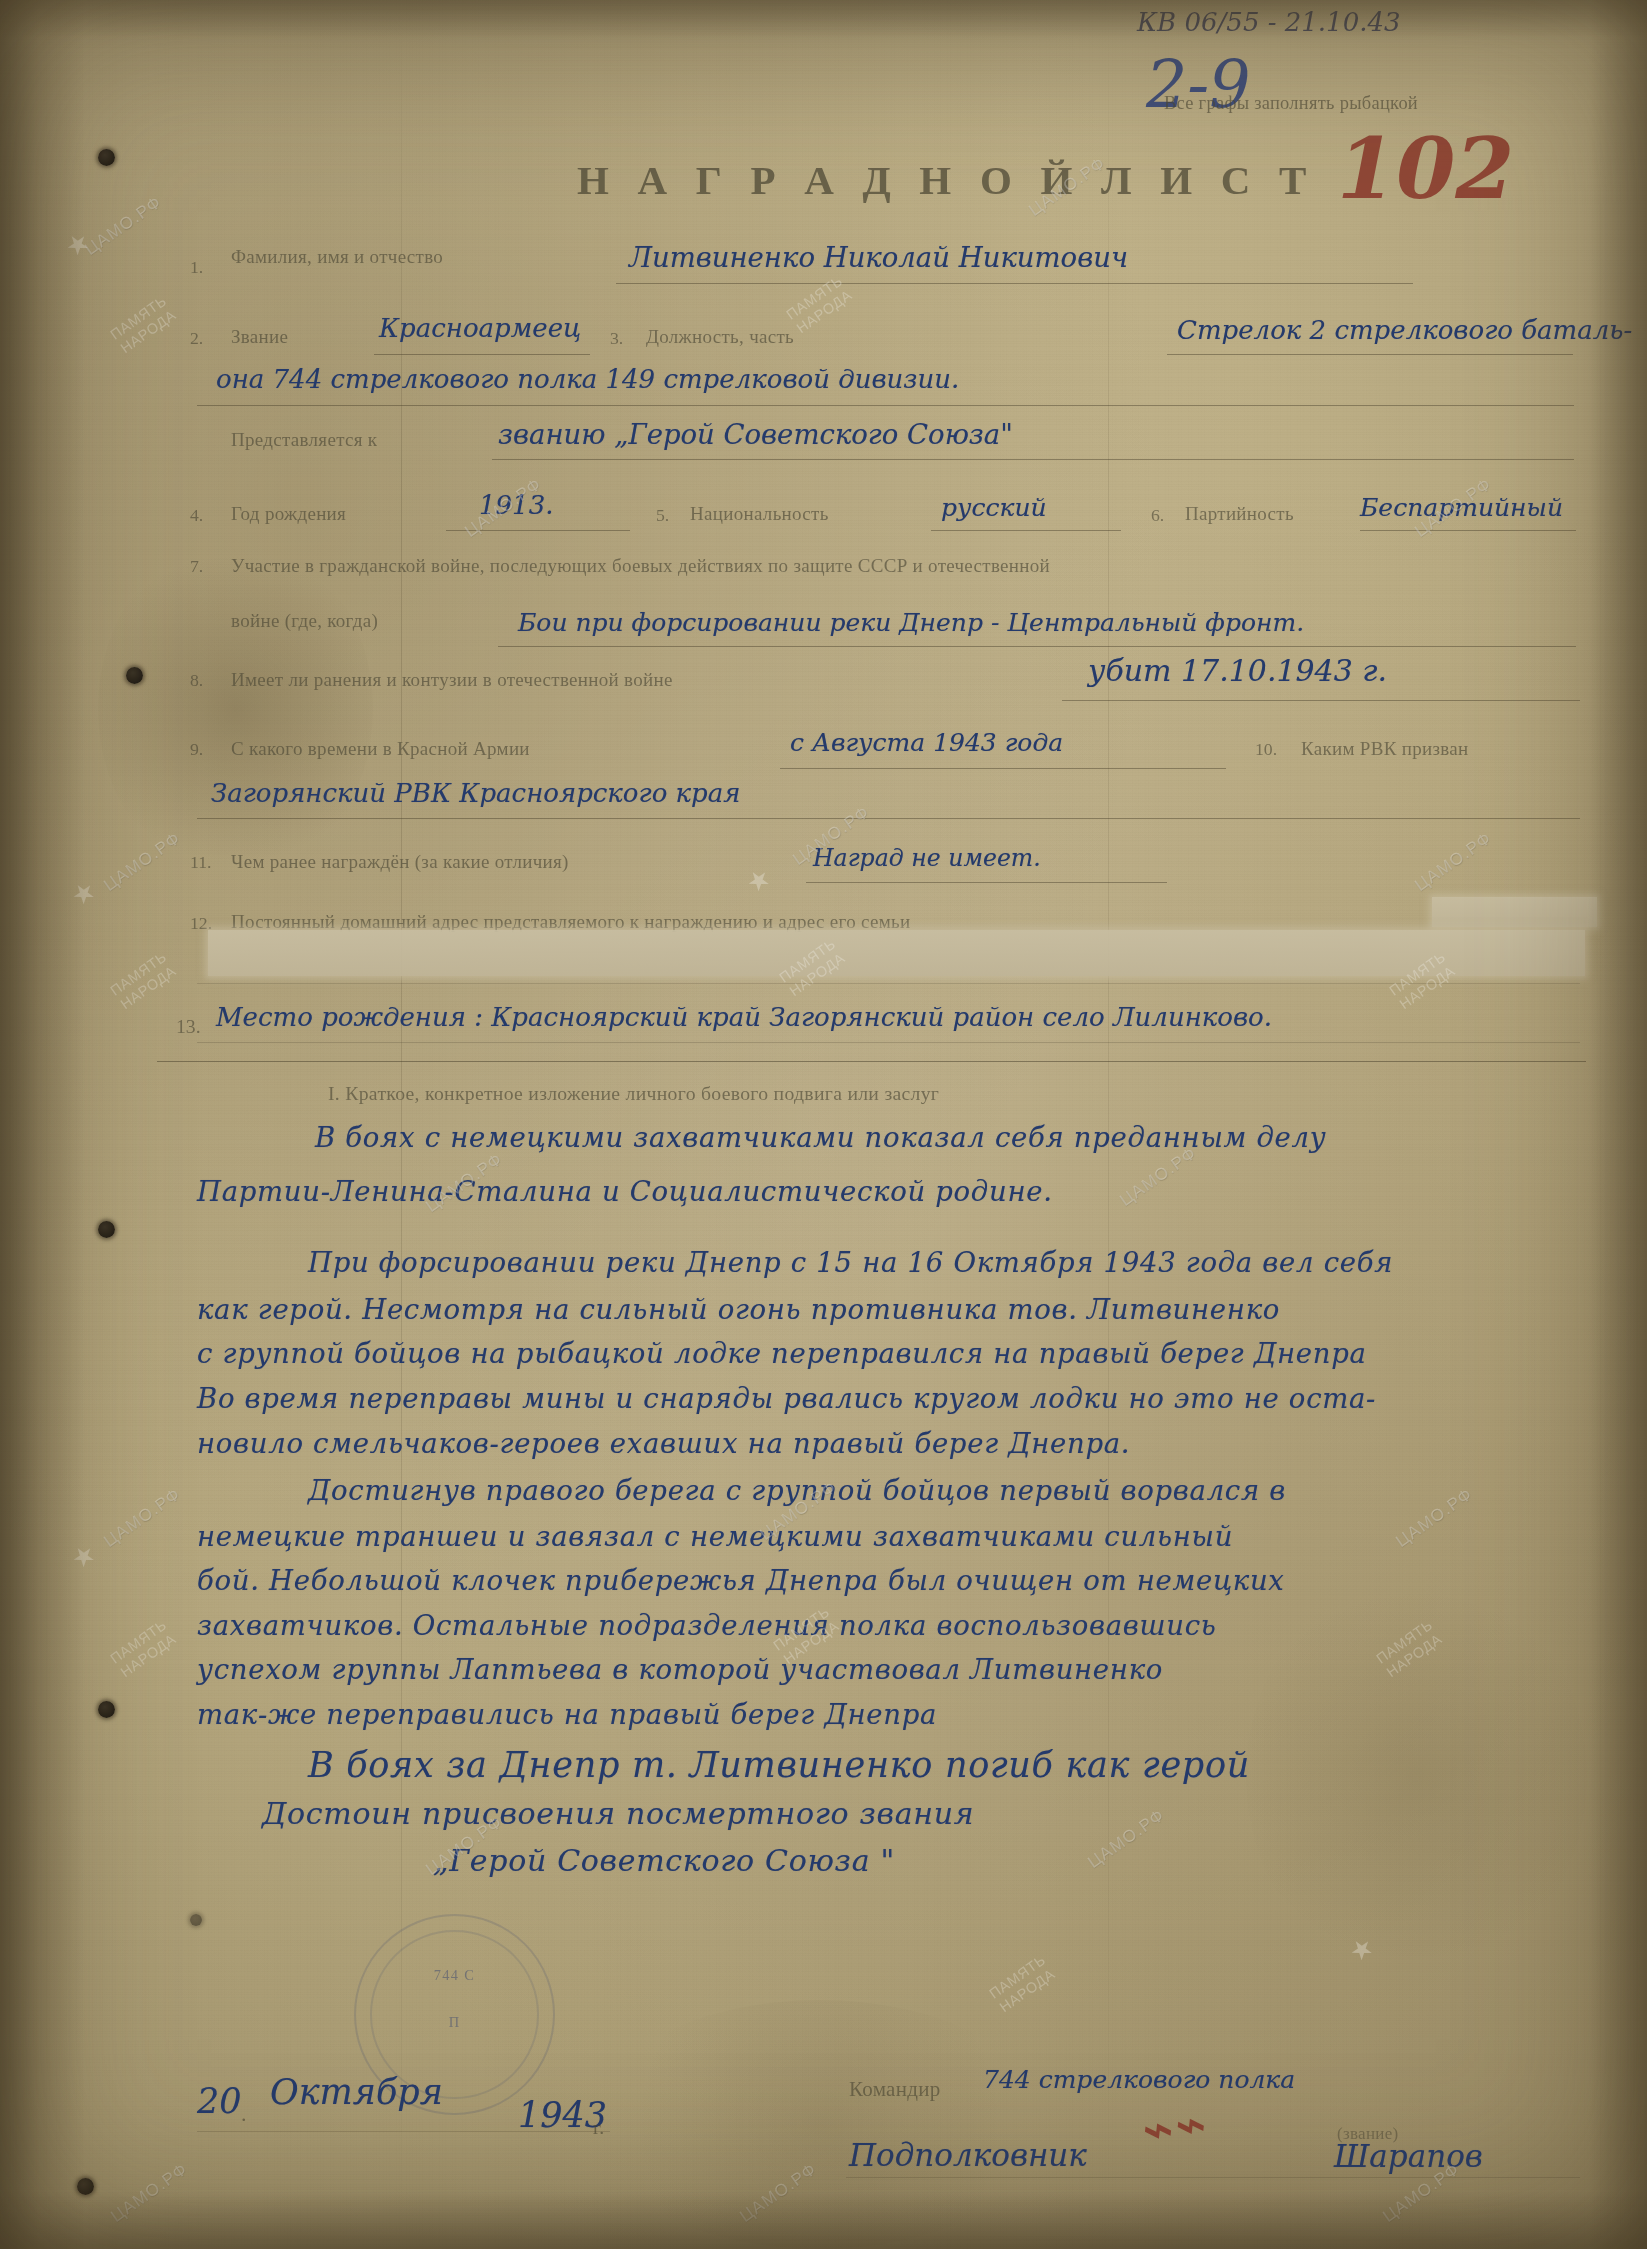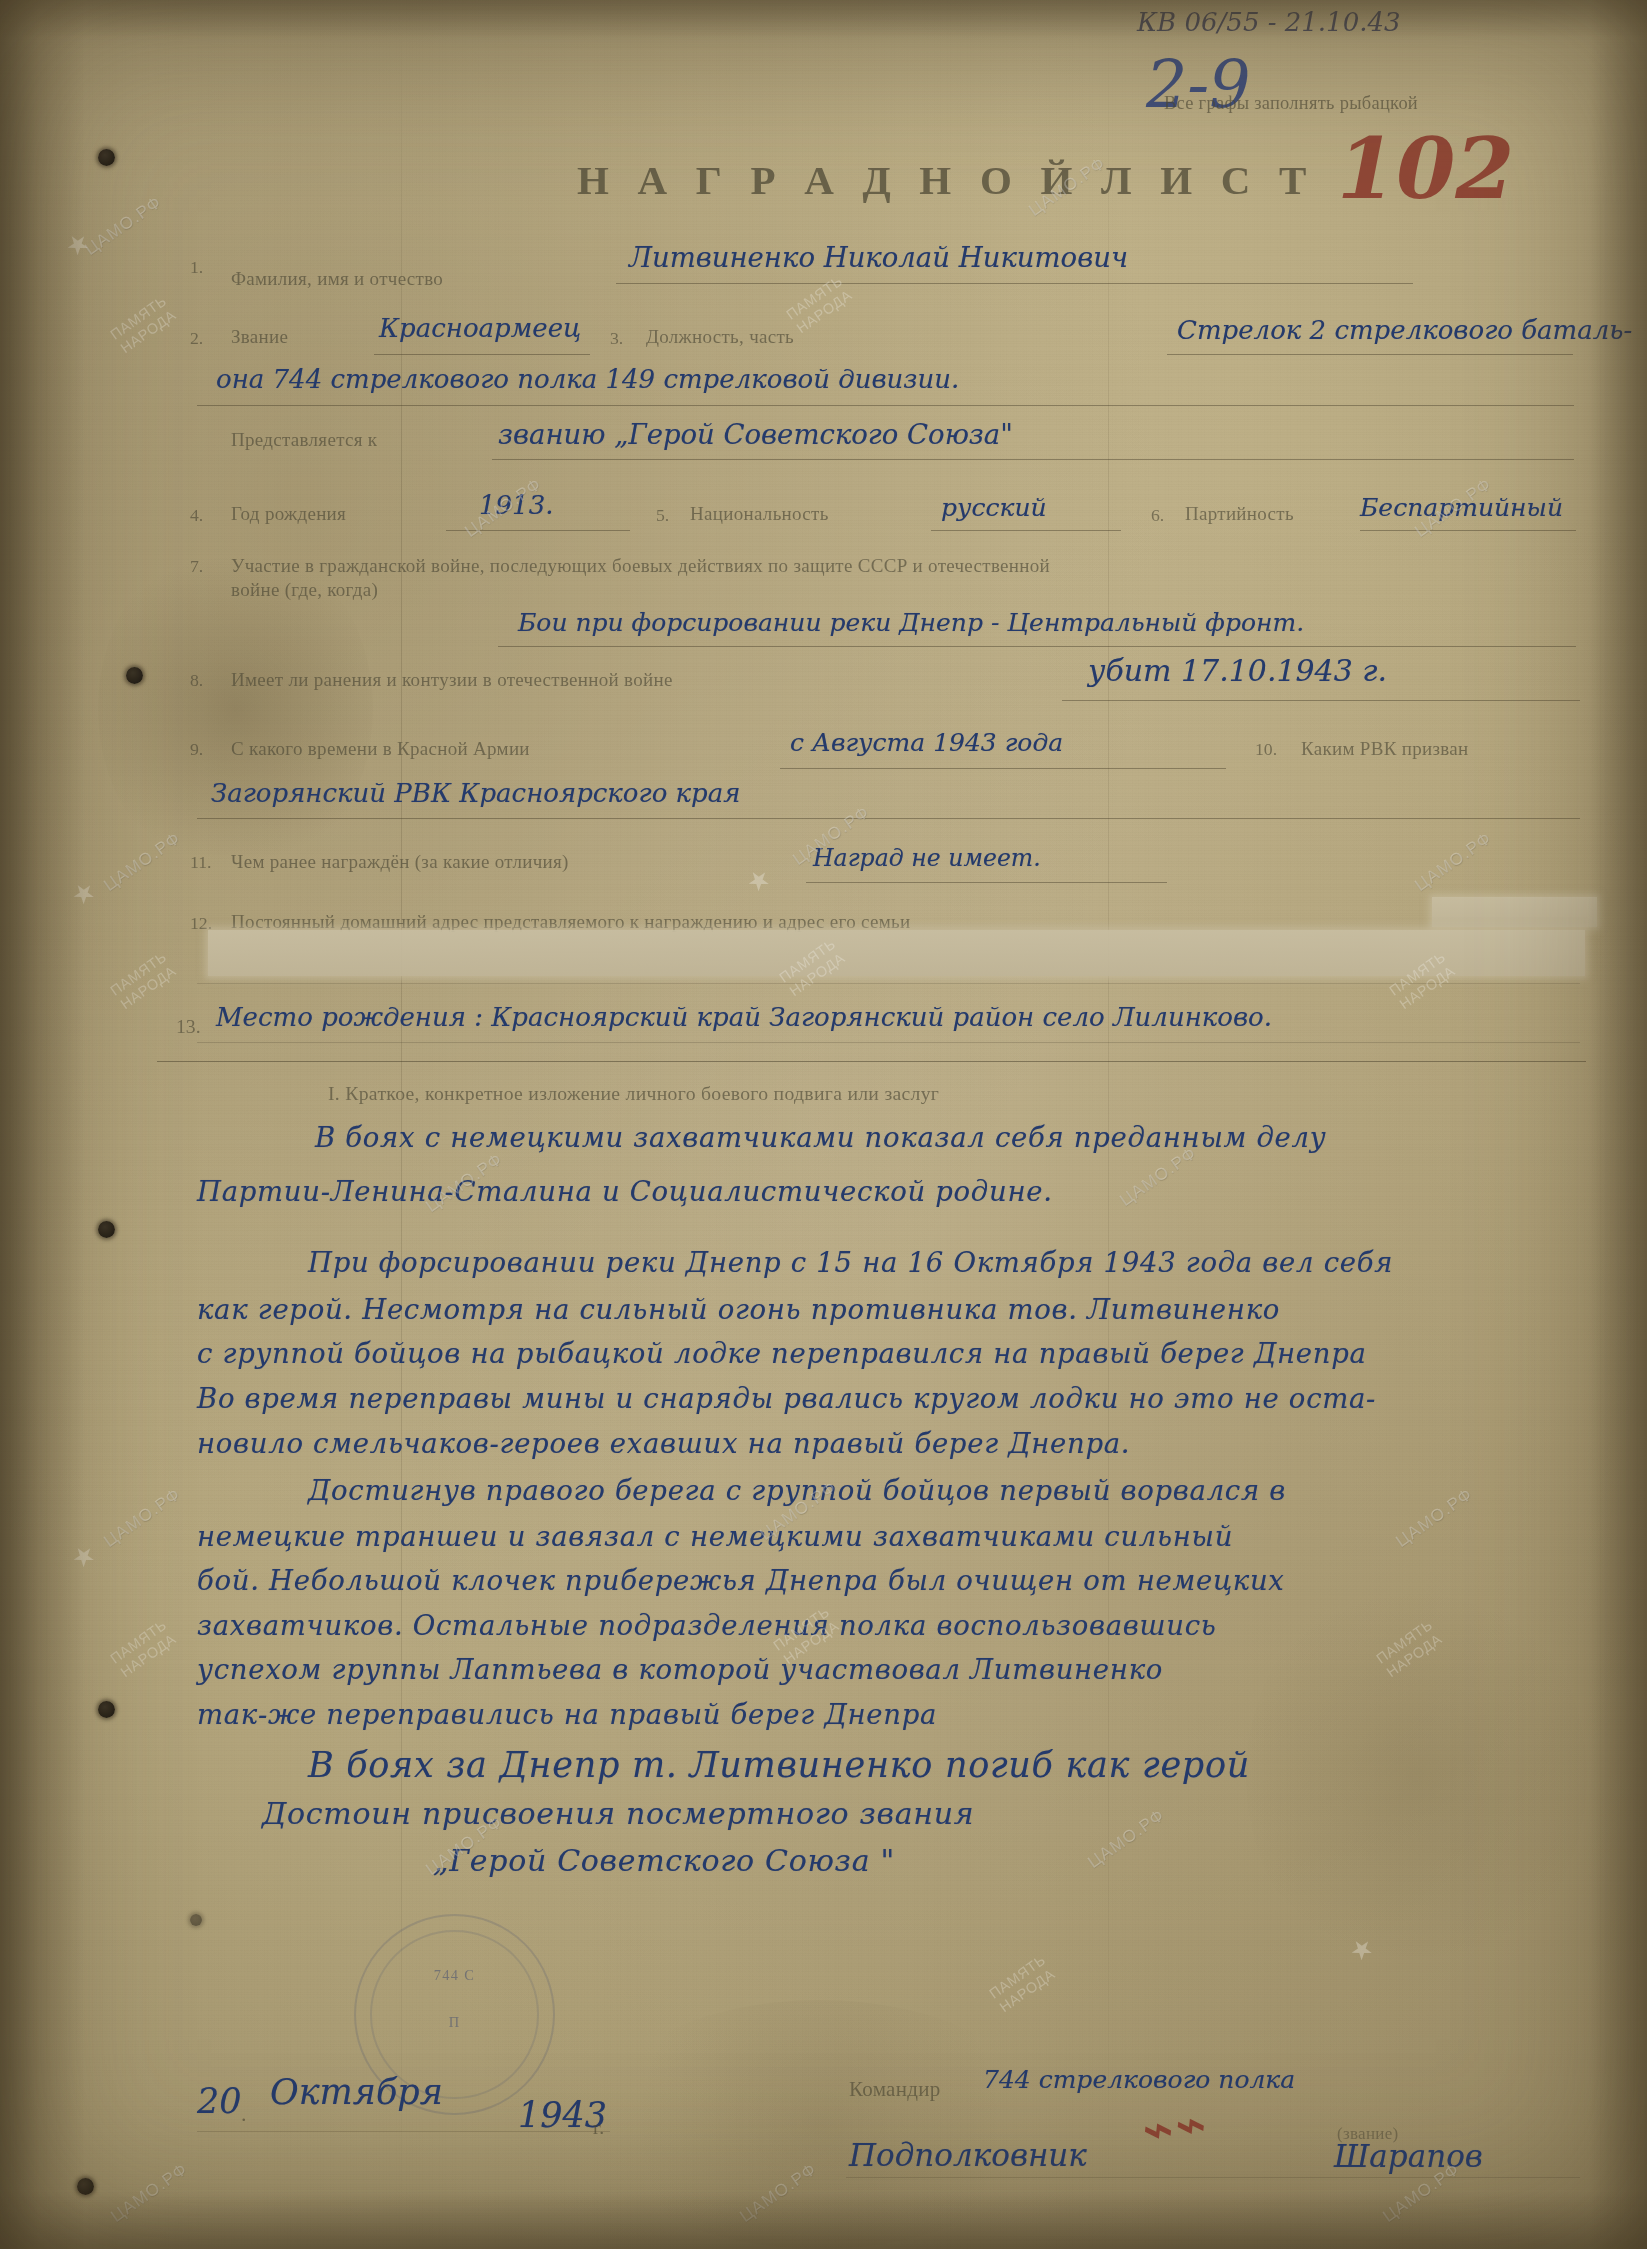--- a/index.html
+++ b/index.html
@@ -239,21 +239,21 @@
 
   <div class="bluebig" style="left:1146px; top:47px; font-size:65px;">2-9</div>
 
   <div class="print" style="left:1164px; top:93px; font-size:18.4px;">Все графы заполнять рыбацкой</div>
 
   <div class="redpen" style="left:1337px; top:118px; font-size:85px; font-weight:700;">102</div>
 
   <div class="title" style="left:577px; top:156px;">Н А Г Р А Д Н О Й   Л И С Т</div>
 
   <div class="num" style="left:190px; top:257px;">1.</div>
-  <div class="print" style="left:231px; top:268px; font-size:19px;">Фамилия, имя и отчество</div>
+  <div class="print" style="left:231px; top:246px; font-size:19px;">Фамилия, имя и отчество</div>
   <div class="rule" style="left:616px; top:283px; width:797px;"></div>
   <div class="ink ink-field" style="left:629px; top:241px; font-size:27.5px;">Литвиненко Николай Никитович</div>
 
   <div class="num" style="left:190px; top:328px;">2.</div>
   <div class="print" style="left:231px; top:326px; font-size:19px;">Звание</div>
   <div class="rule" style="left:374px; top:354px; width:216px;"></div>
   <div class="ink ink-field" style="left:379px; top:313px; font-size:26px;text-align:right;">Красноармеец</div>
 
   <div class="num" style="left:610px; top:328px;">3.</div>
   <div class="print" style="left:646px; top:326px; font-size:19px;">Должность, часть</div>
@@ -276,21 +276,21 @@
   <div class="rule" style="left:931px; top:530px; width:190px;"></div>
   <div class="ink ink-field" style="left:941px; top:493px; font-size:25px;">русский</div>
 
   <div class="num" style="left:1151px; top:505px;">6.</div>
   <div class="print" style="left:1185px; top:503px; font-size:19px;">Партийность</div>
   <div class="rule" style="left:1360px; top:530px; width:216px;"></div>
   <div class="ink ink-field" style="left:1360px; top:493px; font-size:25px;">Беспартийный</div>
 
   <div class="num" style="left:190px; top:556px;">7.</div>
   <div class="print" style="left:231px; top:555px; font-size:19px;">Участие в гражданской войне, последующих боевых действиях по защите СССР и отечественной</div>
-  <div class="print" style="left:231px; top:579px; font-size:19px;">войне (где, когда)</div>
+  <div class="print" style="left:231px; top:610px; font-size:19px;">войне (где, когда)</div>
   <div class="rule" style="left:498px; top:646px; width:1078px;"></div>
   <div class="ink ink-field" style="left:518px; top:608px; font-size:25px;">Бои при форсировании реки Днепр - Центральный фронт.</div>
 
   <div class="num" style="left:190px; top:670px;">8.</div>
   <div class="print" style="left:231px; top:669px; font-size:19px;">Имеет ли ранения и контузии в отечественной войне</div>
   <div class="rule" style="left:1062px; top:700px; width:518px;"></div>
   <div class="ink ink-big" style="left:1088px; top:653px; font-size:30px;">убит 17.10.1943 г.</div>
 
   <div class="num" style="left:190px; top:739px;">9.</div>
   <div class="print" style="left:231px; top:738px; font-size:19px;">С какого времени в Красной Армии</div>

